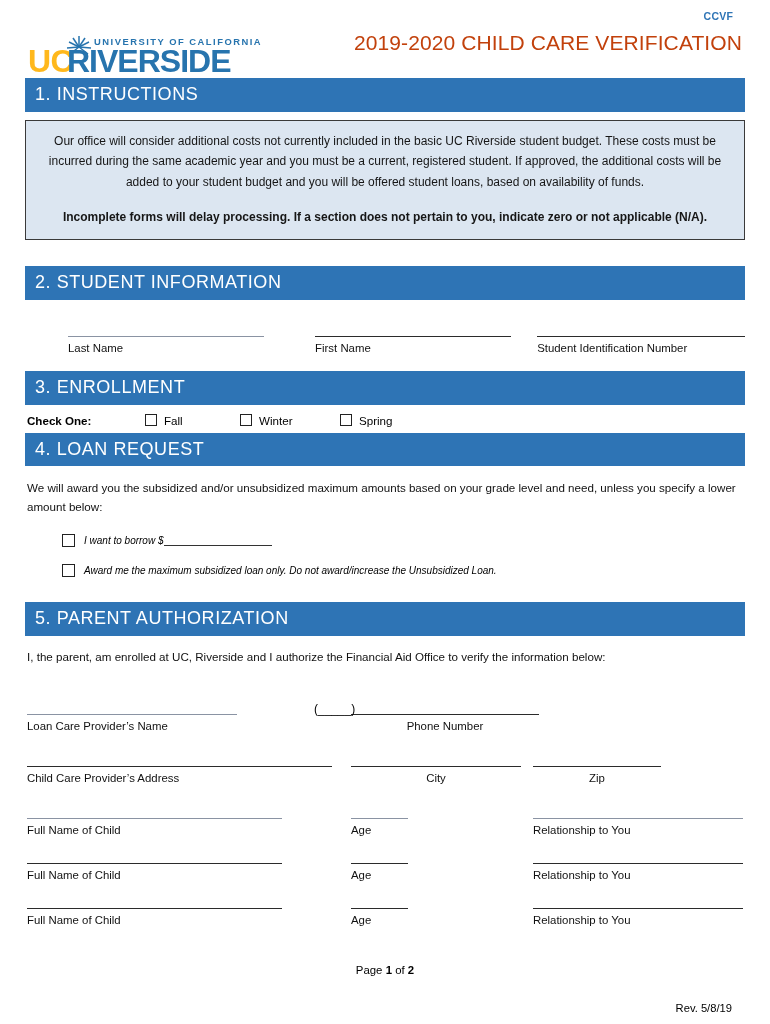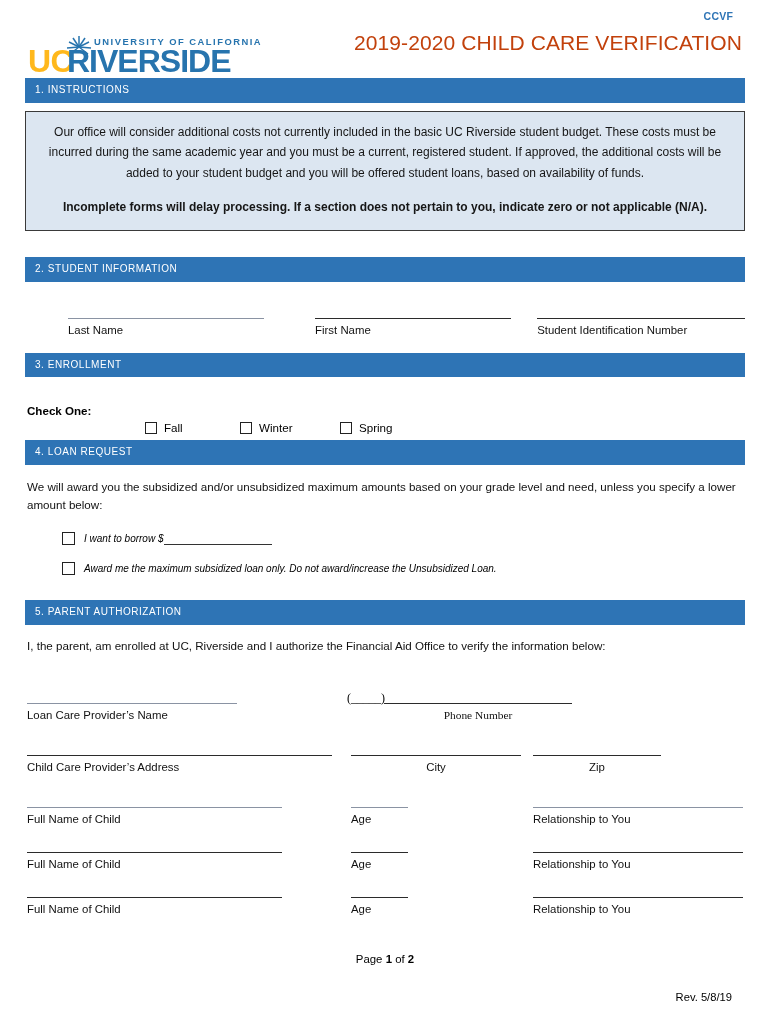--- a/index.html
+++ b/index.html
@@ -52,21 +52,21 @@
     font-size: 21px;
     color: #c2410c;
     letter-spacing: .1px;
     white-space: nowrap;
   }
 
   
   .section-bar {
     background: #2E74B5;
     color: #ffffff;
-    font-size: 10px;
+    font-size: 18px;
     letter-spacing: .55px;
     padding: 6px 10px 7px 10px;
     line-height: 1.15;
   }
 
   
   .instr-box {
     border: 1px solid #3a3a3a;
     background: #DCE6F1;
     margin-top: 8px;
@@ -95,21 +95,21 @@
     vertical-align: -2px;
     margin-right: 7px;
   }
   .check-row {
     display: flex;
     align-items: center;
     font-size: 11.6px;
     padding: 9px 2px 6px 2px;
   }
   .check-row .lead { font-weight: bold; width: 118px; }
-  .check-opt { display: flex; align-items: center; margin-right: 0; margin-top: 35px; }
+  .check-opt { display: flex; align-items: center; margin-right: 0; }
   .check-opt .lbl { font-size: 11.6px; }
 
   .loan-opt {
     display: flex;
     align-items: center;
     margin: 9px 0 0 37px;
     font-size: 10px;
     font-style: italic;
   }
   .loan-opt .checkbox { width: 13px; height: 13px; margin-right: 9px; }
@@ -257,21 +257,21 @@
   <div style="height:25px"></div>
   <div class="section-bar">5. PARENT AUTHORIZATION</div>
 
   <div class="body-text" style="margin-top:12px; padding-left:2px;">I, the parent, am enrolled at UC, Riverside and I authorize the Financial Aid Office to verify the information below:</div>
 
   <div class="fields-row" style="margin-top:48px;">
     <div class="field" style="width:210px; margin-left:2px;">
       <div class="rule"></div>
       <div class="flabel">Loan Care Provider’s Name</div>
     </div>
-    <div class="field" style="width:225px; margin-left:110px;font-family:Liberation Serif, serif;">
+    <div class="field" style="width:225px; margin-left:77px;">
       <div class="paren">(_____)</div>
       <div class="rule dark" style="margin-left:37px; width:188px;"></div>
       <div class="flabel center" style="margin-left:37px; width:188px;">Phone Number</div>
     </div>
   </div>
 
   <div class="fields-row" style="margin-top:34px;">
     <div class="field" style="width:305px; margin-left:2px;">
       <div class="rule dark"></div>
       <div class="flabel">Child Care Provider’s Address</div>

